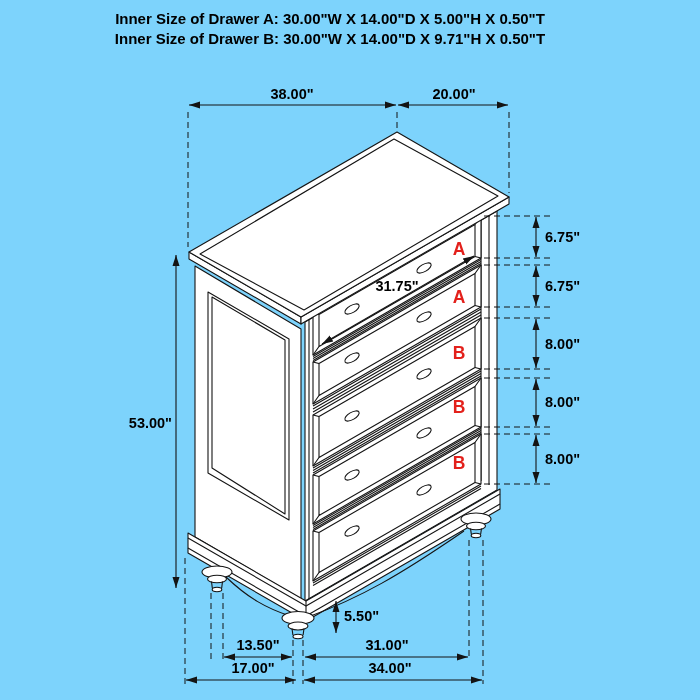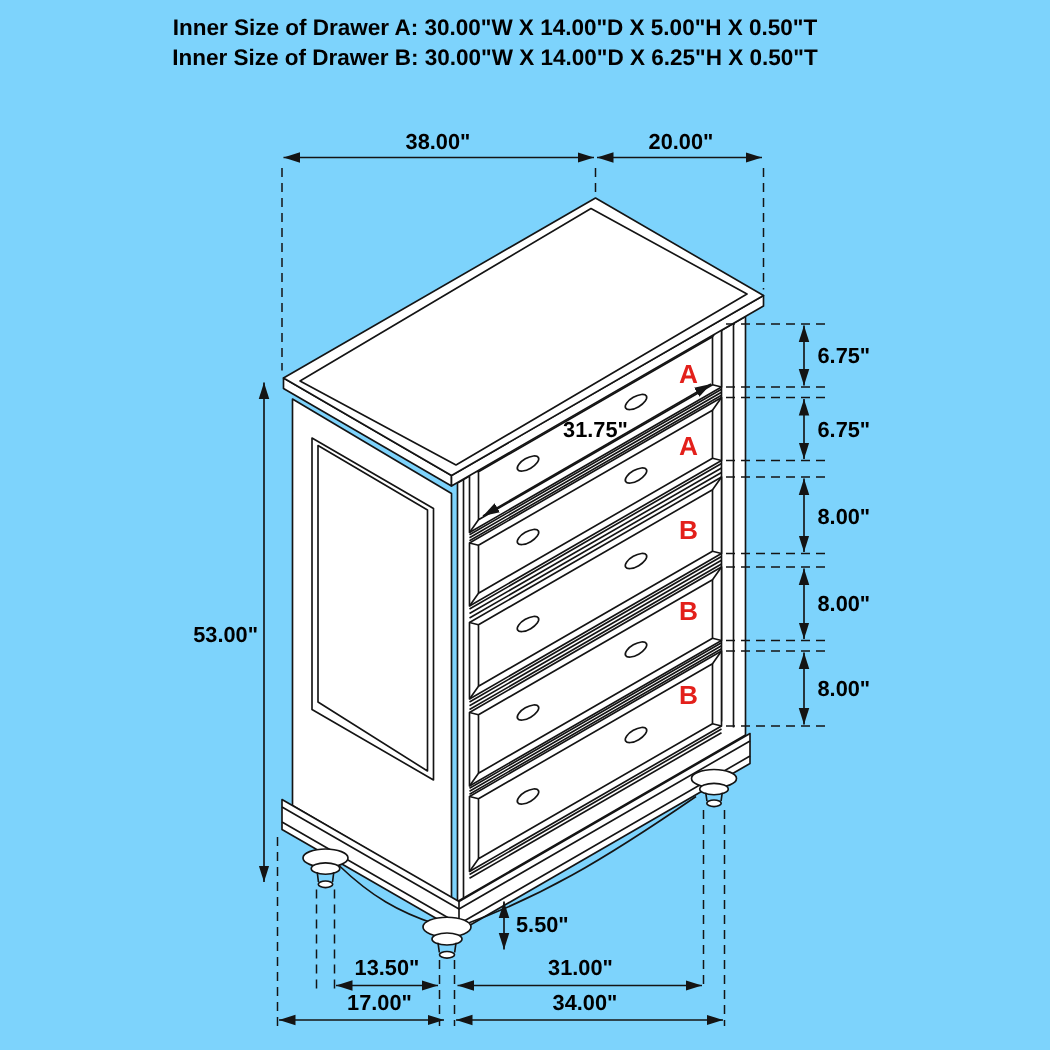--- a/index.html
+++ b/index.html
@@ -13,21 +13,21 @@
   .fw{stroke:#141414;stroke-width:1.1;fill:#ffffff;stroke-linejoin:round;}
   .dl{stroke:#141414;stroke-width:1.1;fill:none;}
   .dash{stroke:#141414;stroke-width:1;fill:none;stroke-dasharray:6 4;}
 </style>
 </head>
 <body>
 
 <div id="stage">
   <div id="hdr">
     <div>Inner Size of Drawer A: 30.00"W X 14.00"D X 5.00"H X 0.50"T</div>
-    <div>Inner Size of Drawer B: 30.00"W X 14.00"D X 6.25"H X 0.50"T</div>
+    <div>Inner Size of Drawer B: 30.00"W X 14.00"D X 9.71"H X 0.50"T</div>
   </div>
 
   <svg width="700" height="700" viewBox="0 0 700 700">
     <defs>
       <marker id="arw" orient="auto-start-reverse" markerUnits="userSpaceOnUse" markerWidth="12" markerHeight="9" refX="11" refY="4.5">
         <path d="M0,1 L11,4.5 L0,8 Z" fill="#141414"></path>
       </marker>
     </defs>
 
     <g>

